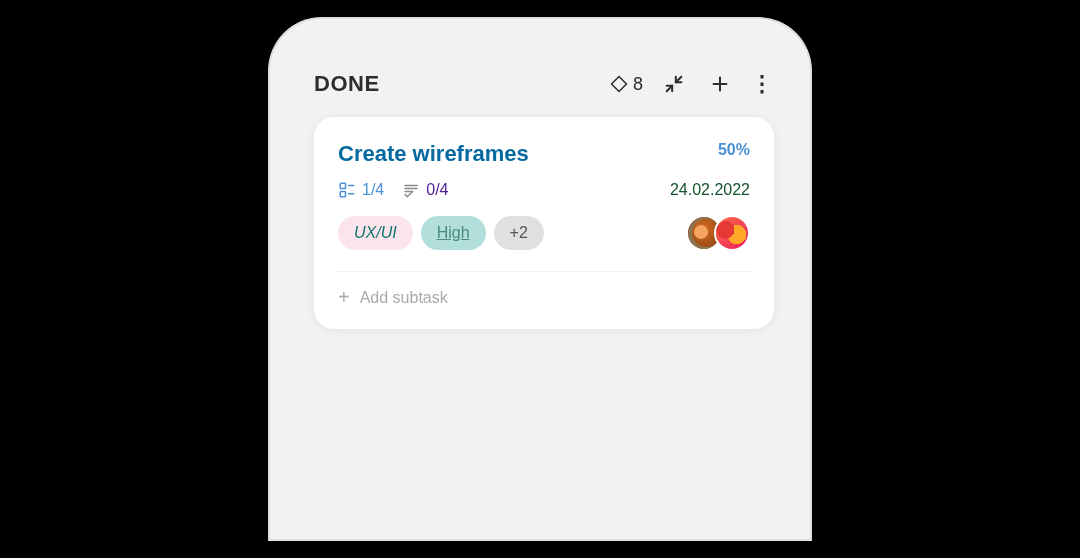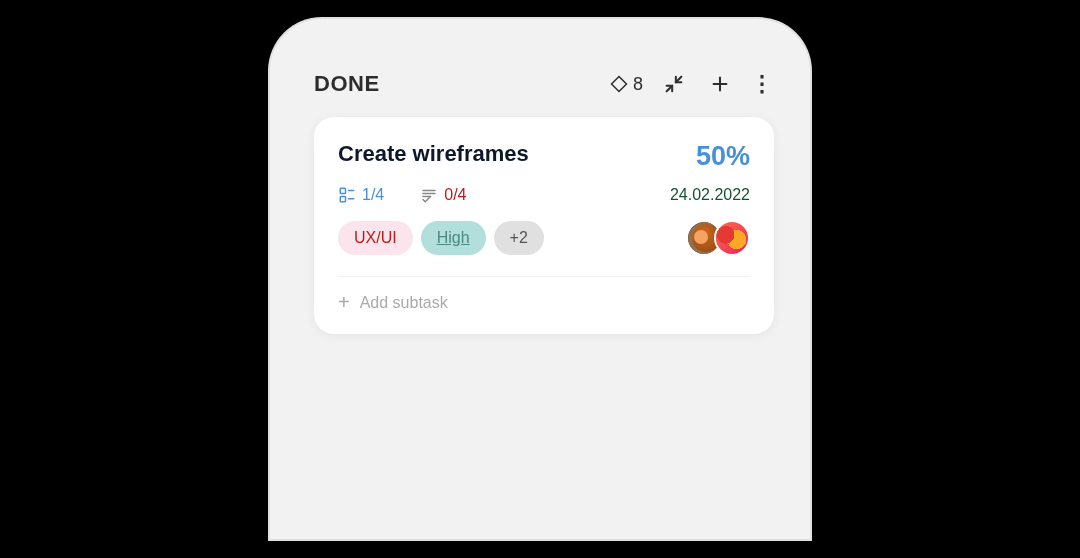--- a/index.html
+++ b/index.html
@@ -104,61 +104,61 @@
     .task-card-header {
       display: flex;
       align-items: flex-start;
       justify-content: space-between;
       margin-bottom: 14px;
     }
 
     .task-title {
       font-size: 22px;
       font-weight: 700;
-      color: #0f172a;
+      color: #0369a1;
       flex: 1;
     }
 
     .task-progress {
-      font-size: 27px;
+      font-size: 16px;
       font-weight: 700;
       color: #4a90d9;
       margin-left: 12px;
       white-space: nowrap;
     }
 
     .task-meta {
       display: flex;
       align-items: center;
       justify-content: space-between;
       margin-bottom: 16px;
     }
 
     .task-meta-left {
       display: flex;
       align-items: center;
-      gap: 36px;
+      gap: 18px;
     }
 
     .meta-item {
       display: flex;
       align-items: center;
       gap: 6px;
       font-size: 16px;
       color: #4a90d9;
     }
 
     .meta-item svg {
       width: 18px;
       height: 18px;
       flex-shrink: 0;
     }
 
     .meta-item.dark {
-      color: #b91c1c;
+      color: #4c1d95;
     }
 
     .meta-item.dark svg {
       color: #888;
     }
 
     .task-date {
       font-size: 16px;
       color: #14532d;
     }
@@ -179,21 +179,22 @@
 
     .tag {
       padding: 8px 16px;
       border-radius: 20px;
       font-size: 16px;
       font-weight: 500;
     }
 
     .tag-uxui {
       background: #fce4ec;
-      color: #b91c1c;
+      color: #0f766e;
+      font-style: italic;
     }
 
     .tag-high {
       background: #b2dfdb;
       color: #4a8a82;
       text-decoration: underline;
     }
 
     .tag-more {
       background: #e0e0e0;

